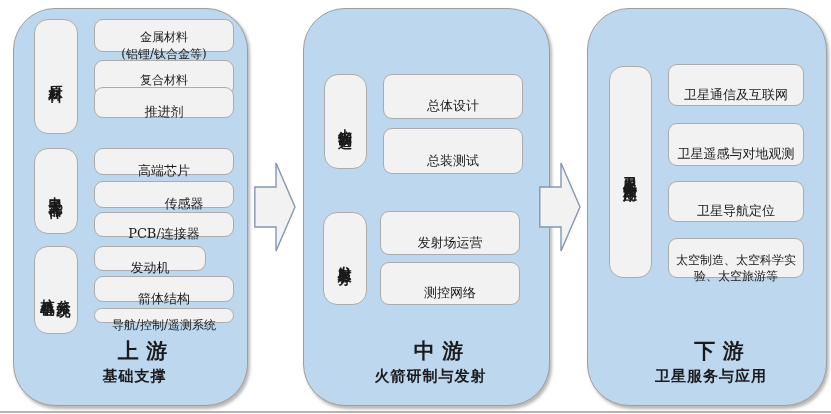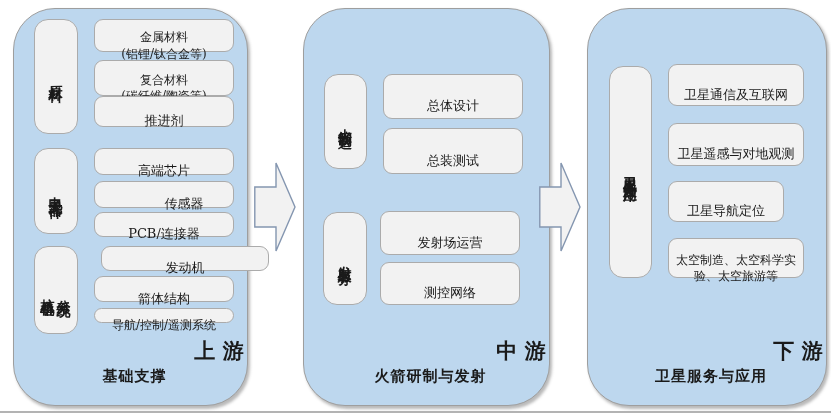--- a/index.html
+++ b/index.html
@@ -23,21 +23,21 @@
   .vbox{border-radius:14px;}
   .ibox{border-radius:9px;}
   .vtext{
     writing-mode:vertical-lr;text-orientation:upright;white-space:pre-line;
     font-weight:bold;font-size:14px;letter-spacing:2px;line-height:1.15;text-align:center;
   }
   .vtext.tight{letter-spacing:1px;}
   .itext{white-space:pre-line;font-size:13px;line-height:1.4;margin-top:20px;}
   .itext.small{font-size:12px;line-height:1.35;}
   .ptitle{
-    position:absolute;left:4px;width:100%;text-align:right;top:328px;
+    position:absolute;left:12px;width:100%;text-align:center;top:328px;
     font-size:21px;font-weight:bold;letter-spacing:.35em;text-indent:.35em;
   }
   .psub{
     position:absolute;left:4px;width:100%;text-align:center;top:358px;
     font-size:15px;font-weight:bold;letter-spacing:1px;
   }
   .arrow{position:absolute;top:161px;width:42px;height:92px;}
   .arrow svg{display:block;width:100%;height:100%;}
   .bottom-rule{position:absolute;left:0;top:411px;width:831px;height:1.5px;background:#b3b3b3;}
 </style>
@@ -51,42 +51,42 @@
       <span class="vtext">原材料</span>
     </div>
     <div class="ibox" style="left:80px;top:10px;width:140px;height:33px;">
       <span class="itext small">金属材料
 (铝锂/钛合金等)</span>
     </div>
     <div class="ibox" style="left:80px;top:51px;width:140px;height:36px;">
       <span class="itext small">复合材料
 (碳纤维/陶瓷等)</span>
     </div>
-    <div class="ibox" style="left:80px;top:87px;width:140px;height:31px;">
+    <div class="ibox" style="left:80px;top:78px;width:140px;height:31px;">
       <span class="itext">推进剂</span>
     </div>
 
     <div class="vbox" style="left:20px;top:139px;width:44px;height:86px;">
       <span class="vtext">电子元器件</span>
     </div>
     <div class="ibox" style="left:80px;top:139px;width:140px;height:27px;font-family:Liberation Serif, serif;">
       <span class="itext">高端芯片</span>
     </div>
     <div class="ibox" style="left:80px;top:172px;width:140px;height:27px;padding-left:40px;">
       <span class="itext">传感器</span>
     </div>
     <div class="ibox" style="left:80px;top:203px;width:140px;height:25px;">
       <span class="itext">PCB/连接器</span>
     </div>
 
     <div class="vbox" style="left:20px;top:237px;width:44px;height:88px;">
       <span class="vtext tight">核心单机
 分系统</span>
     </div>
-    <div class="ibox" style="left:87px;top:237px;width:168px;height:25px;">
+    <div class="ibox" style="left:80px;top:237px;width:112px;height:25px;">
       <span class="itext">发动机</span>
     </div>
     <div class="ibox" style="left:80px;top:267px;width:140px;height:26px;">
       <span class="itext">箭体结构</span>
     </div>
     <div class="ibox" style="left:80px;top:299px;width:140px;height:15px;">
       <span class="itext small">导航/控制/遥测系统</span>
     </div>
 
     <div class="ptitle">上游</div>
@@ -133,21 +133,21 @@
   <div class="panel panel-downstream">
     <div class="vbox" style="left:21px;top:57px;width:43px;height:212px;">
       <span class="vtext">卫星服务及应用</span>
     </div>
     <div class="ibox" style="left:80px;top:114px;width:136px;height:43px;">
       <span class="itext">卫星遥感与对地观测</span>
     </div>
     <div class="ibox" style="left:80px;top:55px;width:136px;height:42px;">
       <span class="itext">卫星通信及互联网</span>
     </div>
-    <div class="ibox" style="left:80px;top:172px;width:116px;height:41px;">
+    <div class="ibox" style="left:80px;top:172px;width:136px;height:41px;">
       <span class="itext">卫星导航定位</span>
     </div>
     <div class="ibox" style="left:80px;top:229px;width:136px;height:40px;text-align:center;">
       <span class="itext small">太空制造、太空科学实验、太空旅游等</span>
     </div>
 
     <div class="ptitle">下游</div>
     <div class="psub">卫星服务与应用</div>
   </div>
 

